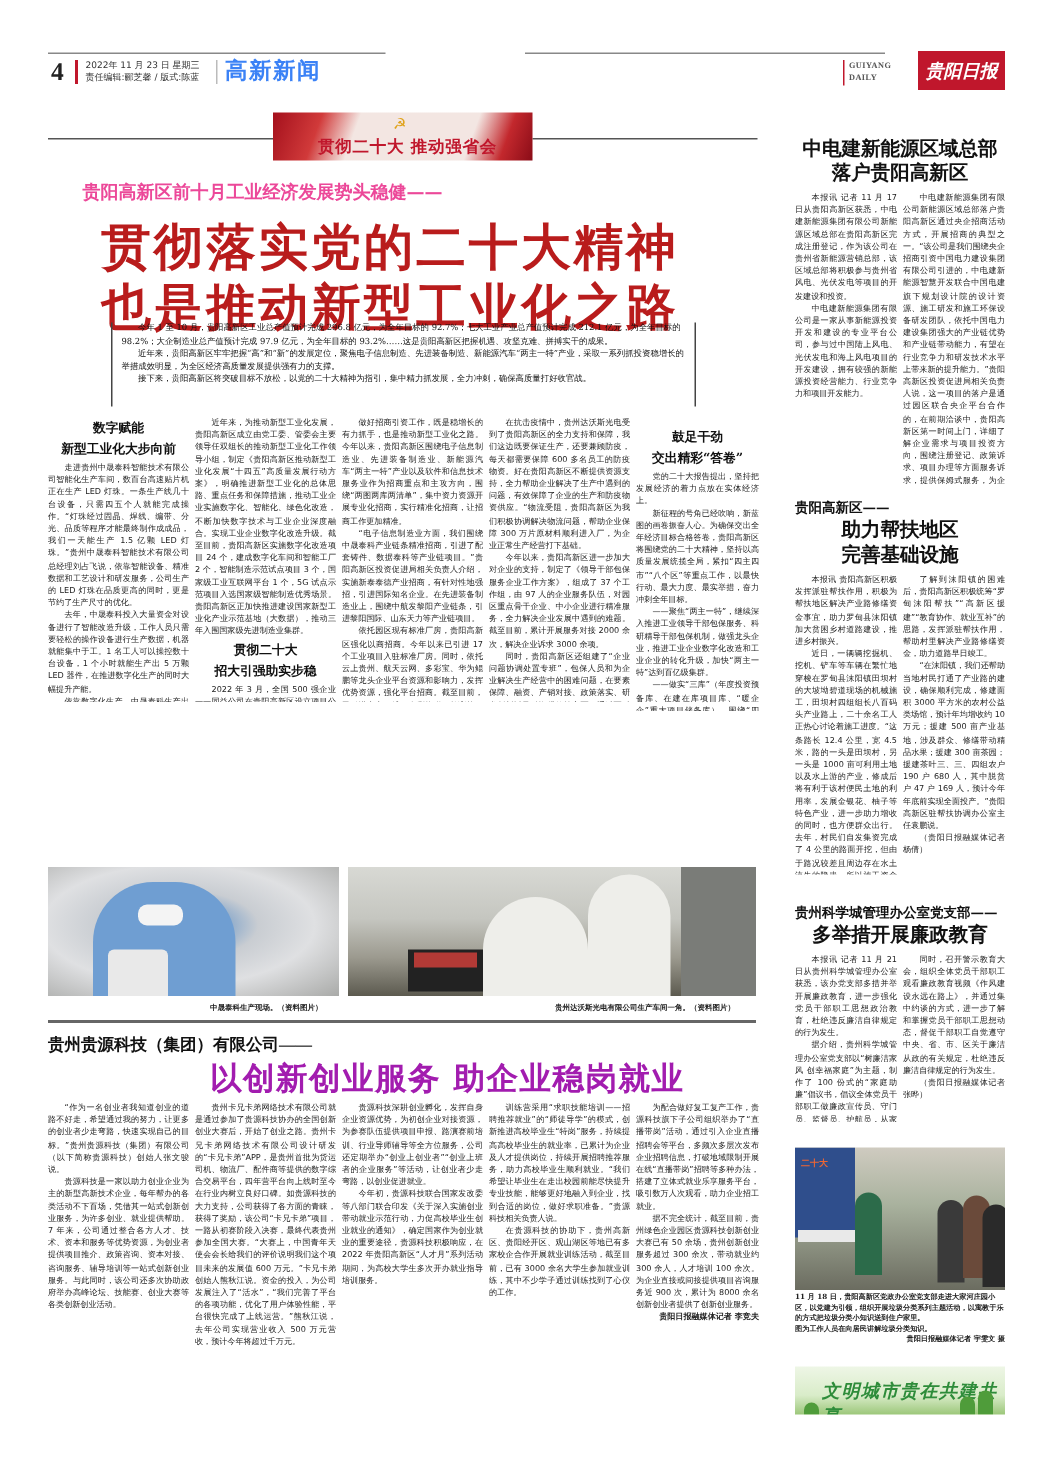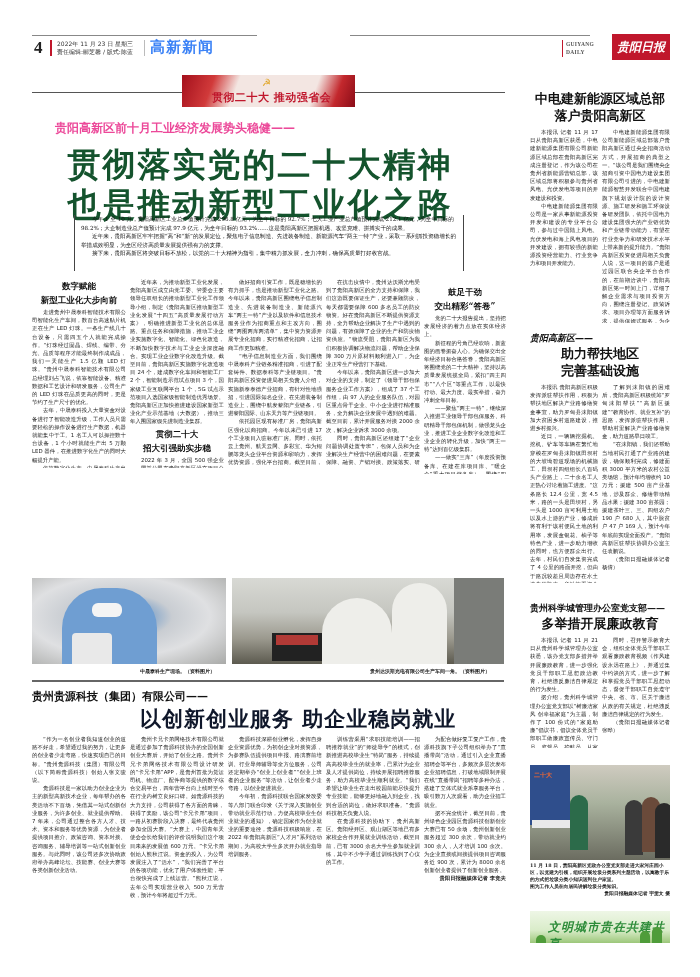--- a/index.html
+++ b/index.html
@@ -21,21 +21,21 @@
   
   .banner-line-l { position: absolute; left: 32px; top: 92px; width: 150px; height: 1px; background: #555; }
   .banner-line-r { position: absolute; left: 355px; top: 92px; width: 150px; height: 1px; background: #555; }
   .banner { position: absolute; left: 182px; top: 75px; width: 173px; height: 32px;
             background: linear-gradient(110deg, #a4101c 0%, #d13a3a 18%, #f3e6e2 32%, #f3e6e2 75%, #c3282d 88%, #8a0c17 100%); }
   .banner-emblem { position: absolute; left: 80px; top: 2px; color: #e0a31c; font-size: 10px; }
   .banner-text { position: absolute; left: 30px; top: 15px; font: bold 11px "DejaVu Serif", serif; color: #c0172c; letter-spacing: .5px; }
 
   
   .kicker { position: absolute; left: 32px; top: 120px; font: bold 12px "DejaVu Serif", serif; color: #ec4899; margin-left: 23px; }
-  .headline { position: absolute; left: 0; width: 520px; text-align: center; font: bold 33px "DejaVu Sans", sans-serif; color: #14532d; letter-spacing: 2px; }
+  .headline { position: absolute; left: 0; width: 520px; text-align: center; font: bold 33px "DejaVu Sans", sans-serif; color: #b91c1c; letter-spacing: 2px; }
   .hl1 { top: 143px; }
   .hl2 { top: 183px; }
 
   .lede-box { position: absolute; left: 74px; top: 215px; width: 390px; height: 56px; border-left: 1px solid #444; border-right: 1px solid #444; padding: 0 6px; }
   .lede { font: 5.6px "DejaVu Serif", serif; line-height: 8.5px; color: #111; text-indent: 11px; }
 
   
   .col { position: absolute; font: 5.4px "DejaVu Sans", sans-serif; line-height: 8.2px; color: #222; text-align: justify; overflow: hidden; }
   .col p { text-indent: 11px; }
   .subhead { font: bold 8.5px "DejaVu Serif", serif; text-align: center; color: #111; line-height: 12px; margin: 2px 0; }
@@ -55,21 +55,21 @@
   .photo2 .tray .red { position: absolute; left: 4px; top: 2px; width: 42px; height: 10px; background: #b23a36; }
   .photo2 .machine { position: absolute; right: 0; top: 20px; width: 50px; height: 174px; background: #7a7c78; }
   .caption { position: absolute; font: bold 5px "DejaVu Serif", serif; color: #222; }
   .cap1 { left: 140px; top: 727px; }
   .cap2 { left: 370px; top: 727px; }
 
   .rule-bottom { position: absolute; left: 32px; top: 740px; width: 472px; height: 2px; background: #666; }
 
   
   .kicker2 { position: absolute; left: 32px; top: 750px; font: bold 11px "DejaVu Sans", sans-serif; color: #111; }
-  .headline2 { position: absolute; left: 140px; top: 768px; font: bold 21px "DejaVu Serif", serif; color: #0f172a; letter-spacing: 1px; }
+  .headline2 { position: absolute; left: 140px; top: 768px; font: bold 21px "DejaVu Serif", serif; color: #a21caf; letter-spacing: 1px; }
   .rh1 { position: absolute; left: 530px; width: 140px; text-align: center; font: bold 13px "DejaVu Sans", sans-serif; color: #111; line-height: 17px; }
   .rk { position: absolute; left: 530px; font: bold 9px "DejaVu Serif", serif; color: #111; }
   .photo3 { position: absolute; left: 530px; top: 765px; width: 140px; height: 95px;
             background: linear-gradient(180deg, #cfcbc0 0%, #a9b29e 40%, #6b6c60 100%); overflow: hidden; }
   .photo3 .board { position: absolute; left: 0; top: 0; width: 40px; height: 60px; background: #2f4e8c; }
   .photo3 .board span { position: absolute; left: 4px; top: 6px; color: #e63; font: bold 6px "DejaVu Sans", sans-serif; }
   .photo3 .table { position: absolute; left: 2px; top: 55px; width: 40px; height: 8px; background: #e9e9e9; }
   .photo3 .person { position: absolute; width: 18px; height: 55px; border-radius: 9px 9px 0 0; }
   .cap3 { position: absolute; left: 530px; top: 862px; width: 140px; font: bold 4.8px "DejaVu Serif", serif; line-height: 7px; color: #222; }
   .cap3 .credit { text-align: right; }
@@ -166,21 +166,21 @@
   <div class="tray" style="top:55px;">
       <div class="red"></div>
     </div>
   <div class="machine" style="top:0;"></div>
 </div>
 <div class="caption cap1" style="top:668px;">中晟泰科生产现场。（资料图片）</div>
 <div class="caption cap2" style="top:668px;">贵州达沃斯光电有限公司生产车间一角。（资料图片）</div>
 
 <div class="rule-bottom" style="top:680px;"></div>
 
-<div class="kicker2" style="top:689px;">贵州贵源科技（集团）有限公司——</div>
+<div class="kicker2" style="top:689px;font-family:Liberation Serif, serif;">贵州贵源科技（集团）有限公司——</div>
 <div class="headline2" style="top:705px;">以创新创业服务 助企业稳岗就业</div>
 
 <div class="col" style="left:32px; top:735px; width:94px; height:170px;">
   <p>“作为一名创业者我知道创业的道路不好走，希望通过我的努力，让更多的创业者少走弯路，快速实现自己的目标。”贵州贵源科技（集团）有限公司（以下简称贵源科技）创始人张文骏说。</p>
   <p>贵源科技是一家以助力创业企业为主的新型高新技术企业，每年帮办的各类活动不下百场，凭借其一站式创新创业服务，为许多创业、就业提供帮助。7 年来，公司通过整合各方人才、技术、资本和服务等优势资源，为创业者提供项目推介、政策咨询、资本对接、咨询服务、辅导培训等一站式创新创业服务。与此同时，该公司还多次协助政府举办高峰论坛、技能赛、创业大赛等各类创新创业活动。</p>
 </div>
 <div class="col" style="left:130px; top:735px; width:94px; height:170px;">
   <p>贵州卡兄卡弟网络技术有限公司就是通过参加了贵源科技协办的全国创新创业大赛后，开始了创业之路。贵州卡兄卡弟网络技术有限公司设计研发的“卡兄卡弟”APP，是贵州首批为货运司机、物流厂、配件商等提供的数字综合交易平台，四年营平台向上线时至今在行业内树立良好口碑。如贵源科技的大力支持，公司获得了各方面的青睐，获得了奖励，该公司“卡兄卡弟”项目，一路从初赛阶段入决赛，最终代表贵州参加全国大赛。“大赛上，中国青年天使会会长给我们的评价说明我们这个项目未来的发展值 600 万元。”卡兄卡弟创始人熊秋江说。资金的投入，为公司发展注入了“活水”，“我们完善了平台的各项功能，优化了用户体验性能，平台很快完成了上线运营。”熊秋江说，去年公司实现营业收入 500 万元营收，预计今年将超过千万元。</p>
 </div>
 <div class="col" style="left:228px; top:735px; width:94px; height:170px;">
@@ -201,21 +201,21 @@
 <div class="rh1" style="top:107px;">落户贵阳高新区</div>
 <div class="col" style="left:530px; top:128px; width:68px; height:195px;">
   <p>本报讯  记者 11 月 17 日从贵阳高新区获悉，中电建新能源集团有限公司新能源区域总部在贵阳高新区完成注册登记，作为该公司在贵州省新能源营销总部，该区域总部将积极参与贵州省风电、光伏发电等项目的开发建设和投资。</p>
   <p>中电建新能源集团有限公司是一家从事新能源投资开发和建设的专业平台公司，参与过中国陆上风电、光伏发电和海上风电项目的开发建设，拥有较强的新能源投资经营能力、行业竞争力和项目开发能力。</p>
 </div>
 <div class="col" style="left:602px; top:128px; width:68px; height:195px;">
   <p>中电建新能源集团有限公司新能源区域总部落户贵阳高新区通过央企招商活动方式，开展招商的典型之一。“该公司是我们围绕央企招商引资中国电力建设集团有限公司引进的，中电建新能源智慧开发联合中国电建旗下规划设计院的设计资源、施工研发和施工环保设备研发团队，依托中国电力建设集团强大的产业链优势和产业链带动能力，有望在行业竞争力和研发技术水平上带来新的提升能力。”贵阳高新区投资促进局相关负责人说，这一项目的落户是通过园区联合央企平台合作的，在前期洽谈中，贵阳高新区第一时间上门，详细了解企业需求与项目投资方向，围绕注册登记、政策诉求、项目办理等方面服务诉求，提供保姆式服务，为企业提供了优质的人才引进、项目办公场地、政务环境等。</p>
 
 </div>
 
-<div class="rk" style="top:332px;font-style:italic;">贵阳高新区——</div>
+<div class="rk" style="top:332px;">贵阳高新区——</div>
 <div class="rh1" style="top:345px;">助力帮扶地区</div>
 <div class="rh1" style="top:362px;">完善基础设施</div>
 <div class="col" style="left:530px; top:383px; width:68px; height:200px;">
   <p>本报讯  贵阳高新区积极发挥派驻帮扶作用，积极为帮扶地区解决产业路修缮资金事宜，助力罗甸县沫阳镇加大贫困乡村道路建设，推进乡村振兴。</p>
   <p>近日，一辆辆挖掘机、挖机、铲车等车辆在繁忙地穿梭在罗甸县沫阳镇田坝村的大坡坳碧道现场的机械施工，田坝村四组组长八百码头产业路上，二十余名工人正热心讨论着施工进度。“这条路长 12.4 公里，宽 4.5 米，路的一头是田坝村，另一头是 1000 亩可利用土地以及水上游的产业，修成后将有利于该村便民土地的利用率，发展金银花、柚子等特色产业，进一步助力增收的同时，也方便群众出行。去年，村民们自发集资完成了 4 公里的路面开挖，但由于路况较差且周边存在水土流失的隐患，所以施工资金紧张，所以我们遇到了资金方面的困难。”罗甸县沫阳镇田坝村村党支部书记罗多红说。</p>
 </div>
 <div class="col" style="left:602px; top:383px; width:68px; height:200px;">
   <p>了解到沫阳镇的困难后，贵阳高新区积极统筹“罗甸沫阳帮扶”“高新区援建”“教育协作、就业互补”的思路，发挥派驻帮扶作用，帮助村里解决产业路修缮资金，助力道路早日竣工。</p>
   <p>“在沫阳镇，我们还帮助当地村民打通了产业路的建设，确保顺利完成，修建面积 3000 平方米的农村公益类场馆，预计年均增收约 10 万元；援建 500 亩产业基地，涉及群众、修缮带动精品水果；援建 300 亩茶园；援建茶叶三、三、四组农户 190 户 680 人，其中脱贫户 47 户 169 人，预计今年年底前实现全面投产。”贵阳高新区驻帮扶协调办公室主任袁鹏说。</p>
   <p>（贵阳日报融媒体记者  杨倩）</p>

